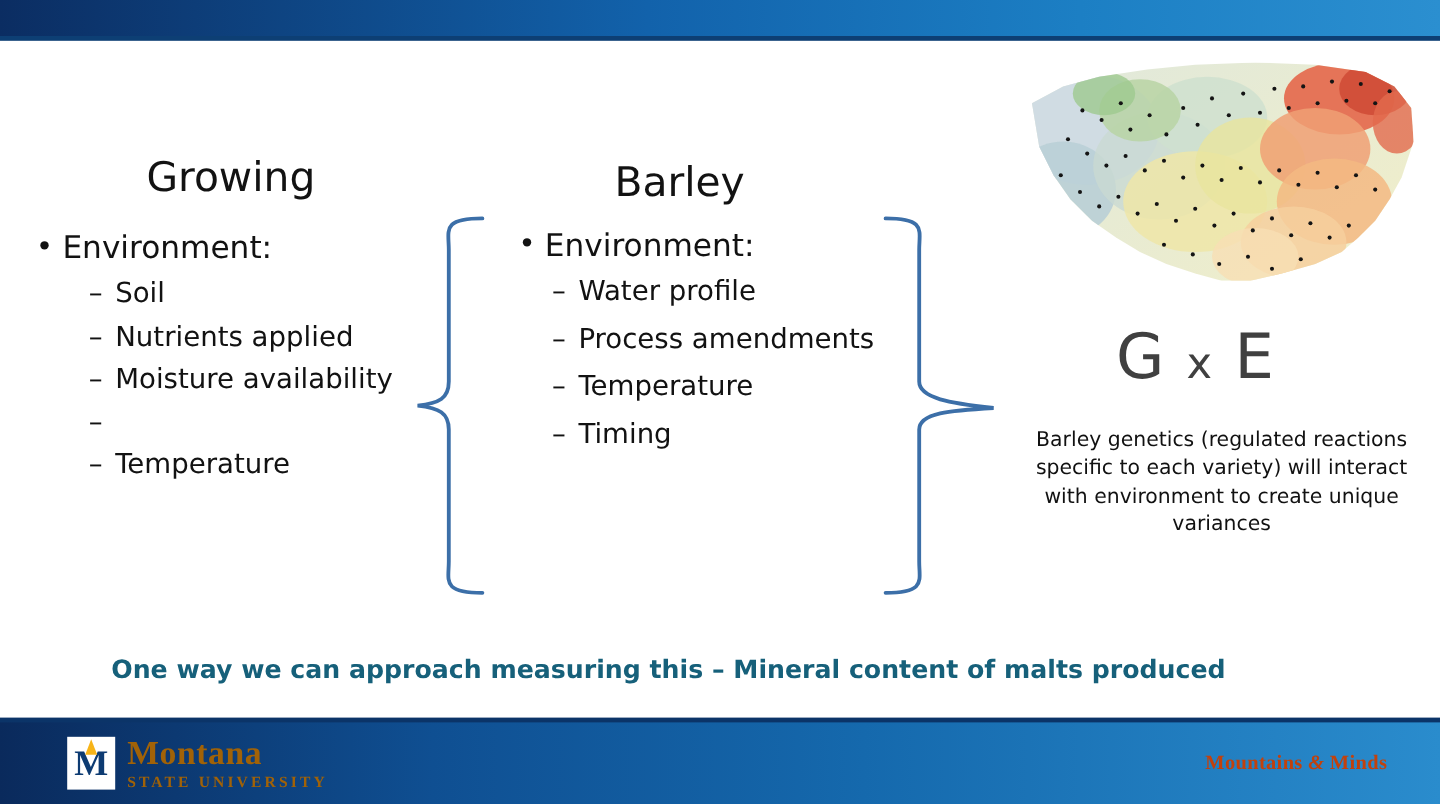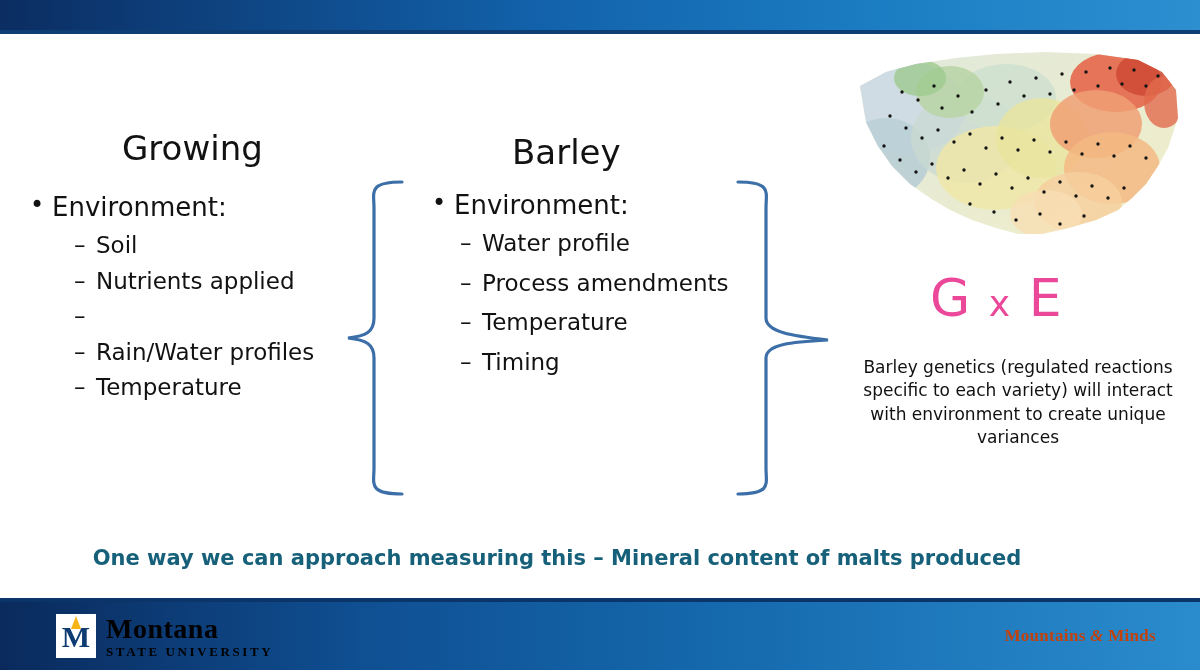--- a/index.html
+++ b/index.html
@@ -69,21 +69,21 @@
   }
   .logo-mark .spur {
     position: absolute;
     left: 15px; top: 2px;
     width: 0; height: 0;
     border-left: 5px solid transparent;
     border-right: 5px solid transparent;
     border-bottom: 13px solid #f7b418;
   }
   .logo-text {
-    color: #000000;
+    color: #a16207;
     line-height: 1;
   }
   .logo-text .name {
     font-family: "Liberation Serif", serif;
     font-weight: bold;
     font-size: 28px;
     letter-spacing: 0.5px;
   }
   .logo-text .sub {
     font-family: "Liberation Serif", serif;
@@ -169,21 +169,21 @@
   .map {
     position: absolute;
     left: 846px; top: 38px;
     width: 340px; height: 230px;
   }
   .gxe {
     position: absolute;
     left: 930px; top: 268px;
     font-size: 52px;
     font-family: "DejaVu Sans", sans-serif;
-    color: #ec4899;
+    color: #404040;
     letter-spacing: 1px;
   }
   .gxe .x { font-size: 36px; }
   .caption {
     position: absolute;
     left: 850px; top: 356px;
     width: 336px;
     text-align: center;
     font-size: 17px;
     line-height: 1.38;
@@ -221,24 +221,24 @@
     <div class="lvl2">
       <span class="dash">–</span>
       <span>Soil</span>
     </div>
     <div class="lvl2">
       <span class="dash">–</span>
       <span>Nutrients applied</span>
     </div>
     <div class="lvl2">
       <span class="dash">–</span>
-    </div>
-    <div class="lvl2">
-      <span class="dash">–</span>
-      <span>Rain/Water profiles</span>
+      <span>Moisture availability</span>
+    </div>
+    <div class="lvl2">
+      <span class="dash">–</span>
     </div>
     <div class="lvl2">
       <span class="dash">–</span>
       <span>Temperature</span>
     </div>
   </div>
 
   <div class="brace b1">
     <svg width="70" height="320" viewBox="0 0 70 320" xmlns="http://www.w3.org/2000/svg">
       <path d="M62 4 C28 4 34 14 34 30 L34 140 C34 154 26 158 8 160 C26 162 34 166 34 180 L34 290 C34 306 28 316 62 316" fill="none" stroke="#3c6fa8" stroke-width="3.2" stroke-linecap="round"></path>

